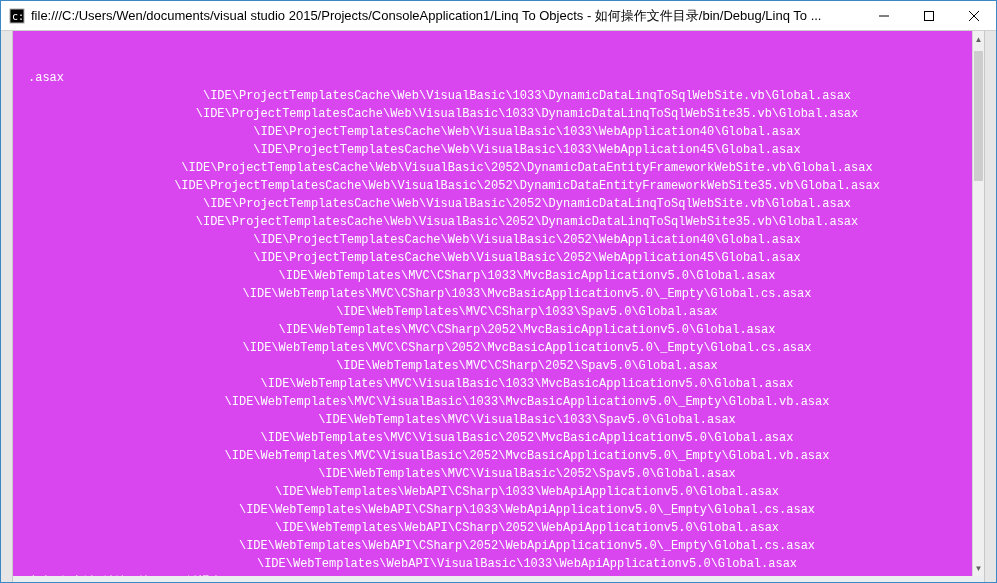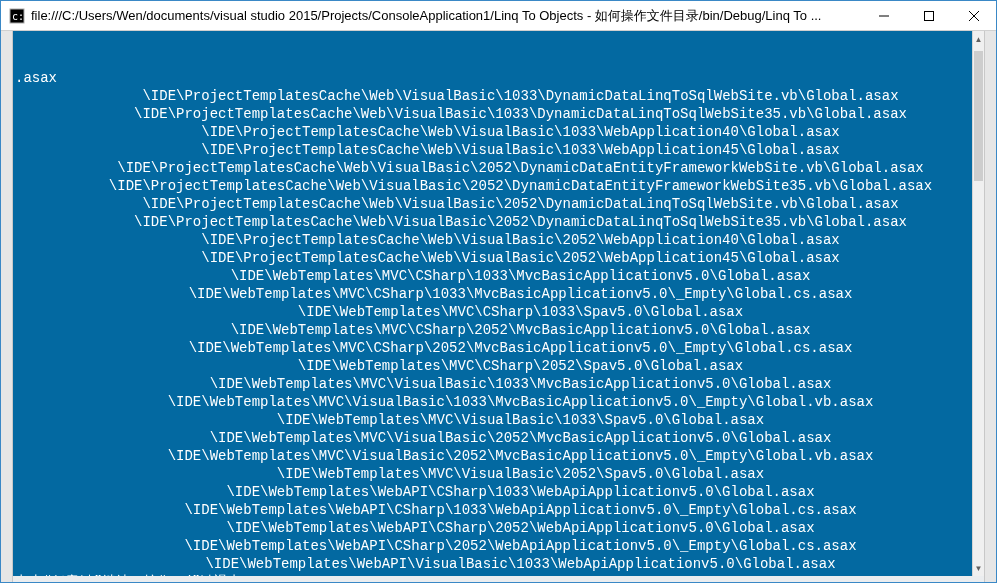--- a/index.html
+++ b/index.html
@@ -68,26 +68,26 @@
     font-size: 10px;
   }
   .winbtn svg { stroke:#000; stroke-width:1; fill:none; }
 
   .console {
     position: absolute;
     top: 30px;
     left: 12px;
     right: 24px;
     bottom: 6px;
-    background: #0369a1;
+    background: #d946ef;
     color: #fff;
     font-family: "NSimSun","SimSun","Courier New",monospace;
-    font-size: 14px;
+    font-size: 12px;
     line-height: 18px;
-    padding: 2px 2px 2px 2px;
+    padding: 2px 2px 2px 15px;
     white-space: pre;
     overflow: hidden;
   }
   .console .lines { white-space: pre; }
   .padline { padding-left: 56px; text-align: center; }
 
   .scrollbar {
     position: absolute;
     top: 30px;
     right: 12px;

